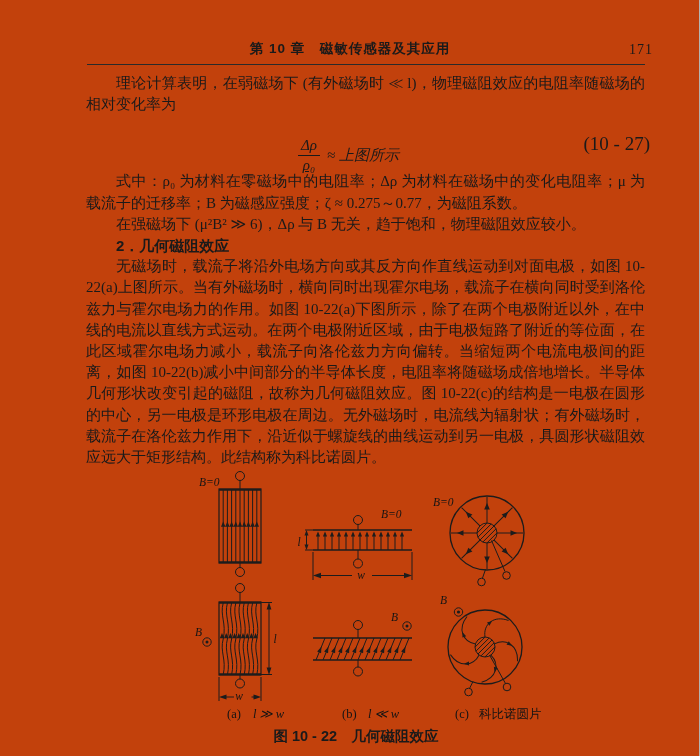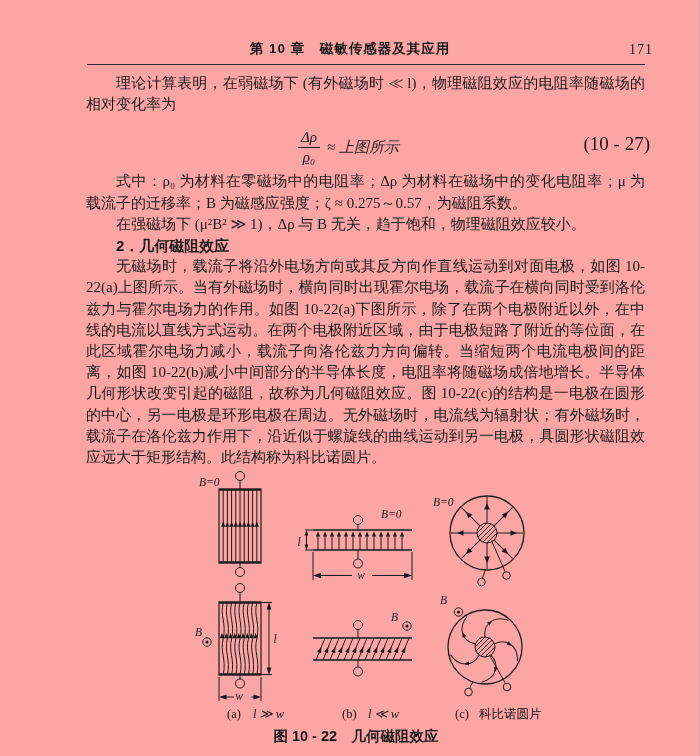--- a/index.html
+++ b/index.html
@@ -1,17 +1,17 @@
 <!DOCTYPE html>
 <html><head>
 <meta charset="utf-8">
 <style>
   html,body{margin:0;padding:0;background:#e8e8e6;}
   .page{
-    position:relative;width:700px;height:756px;background:#fca5a5;
+    position:relative;width:700px;height:756px;background:#c2410c;
     font-family:"Liberation Serif","DejaVu Serif",serif;color:#1a1a1a;
     overflow:hidden;border-right:1px solid #b5b5b2;box-sizing:border-box;
   }
   .running-head{
     position:absolute;left:0;top:40px;width:700px;text-align:center;
     font-family:"Liberation Sans","DejaVu Sans",sans-serif;
     font-size:13.5px;font-weight:bold;letter-spacing:1px;
   }
   .page-num{
     position:absolute;left:617px;top:42px;font-size:14px;letter-spacing:1px;margin-left:12px;
@@ -24,21 +24,21 @@
     position:absolute;left:86px;top:73px;width:559px;
     font-size:15px;line-height:21.2px;text-align:justify;
   }
   .body-text p{margin:0;text-indent:2em;}
   .hd{
     font-family:"Liberation Sans","DejaVu Sans",sans-serif;
     font-weight:bold;font-size:15px;margin:0;text-indent:2em;text-align:left;
   }
   .formula-row{position:relative;height:56px;}
   .formula{
-    position:absolute;left:212px;top:4px;height:56px;display:flex;align-items:center;gap:7px;
+    position:absolute;left:212px;top:12px;height:56px;display:flex;align-items:center;gap:7px;
     font-style:italic;font-size:15px;
   }
   .frac{display:inline-flex;flex-direction:column;align-items:center;line-height:1.15;}
   .frac .num{padding:0 3px 1px 3px;border-bottom:1.2px solid #1a1a1a;}
   .frac .den{padding:1px 3px 0 3px;text-decoration:underline;}
   .eqno{
     position:absolute;right:-5px;top:0;height:56px;display:flex;align-items:center;
     font-size:19px;font-style:normal;
   }
   .fig-caption{
@@ -69,22 +69,22 @@
       <div class="formula">
         <span class="frac">
           <span class="num">Δρ</span>
           <span class="den">ρ₀</span>
         </span>
         <span>≈ 上图所示</span>
       </div>
       <div class="eqno">(10 - 27)</div>
     </div>
 
-    <p>式中：ρ₀ 为材料在零磁场中的电阻率；Δρ 为材料在磁场中的变化电阻率；μ 为载流子的迁移率；B 为磁感应强度；ζ ≈ 0.275～0.57，为磁阻系数。</p>
-    <p>在强磁场下 (μ²B² ≫ 1)，Δρ 与 B 无关，趋于饱和，物理磁阻效应较小。</p>
+    <p>式中：ρ₀ 为材料在零磁场中的电阻率；Δρ 为材料在磁场中的变化电阻率；μ 为载流子的迁移率；B 为磁感应强度；ζ ≈ 0.275～0.77，为磁阻系数。</p>
+    <p>在强磁场下 (μ²B² ≫ 6)，Δρ 与 B 无关，趋于饱和，物理磁阻效应较小。</p>
     <p class="hd">2．几何磁阻效应</p>
     <p>无磁场时，载流子将沿外电场方向或其反方向作直线运动到对面电极，如图 10-22(a)上图所示。当有外磁场时，横向同时出现霍尔电场，载流子在横向同时受到洛伦兹力与霍尔电场力的作用。如图 10-22(a)下图所示，除了在两个电极附近以外，在中线的电流以直线方式运动。在两个电极附近区域，由于电极短路了附近的等位面，在此区域霍尔电场力减小，载流子向洛伦兹力方向偏转。当缩短两个电流电极间的距离，如图 10-22(b)减小中间部分的半导体长度，电阻率将随磁场成倍地增长。半导体几何形状改变引起的磁阻，故称为几何磁阻效应。图 10-22(c)的结构是一电极在圆形的中心，另一电极是环形电极在周边。无外磁场时，电流线为辐射状；有外磁场时，载流子在洛伦兹力作用下，沿近似于螺旋线的曲线运动到另一电极，具圆形状磁阻效应远大于矩形结构。此结构称为科比诺圆片。</p>
   </div>
 
   <svg viewBox="140 465 420 262">
 
     <g>
       <circle cx="240" cy="476" r="4.5"></circle>
       <line x1="240" y1="480.5" x2="240" y2="489"></line>
       <rect x="219" y="489" width="42" height="74" stroke-width="1.2"></rect>

